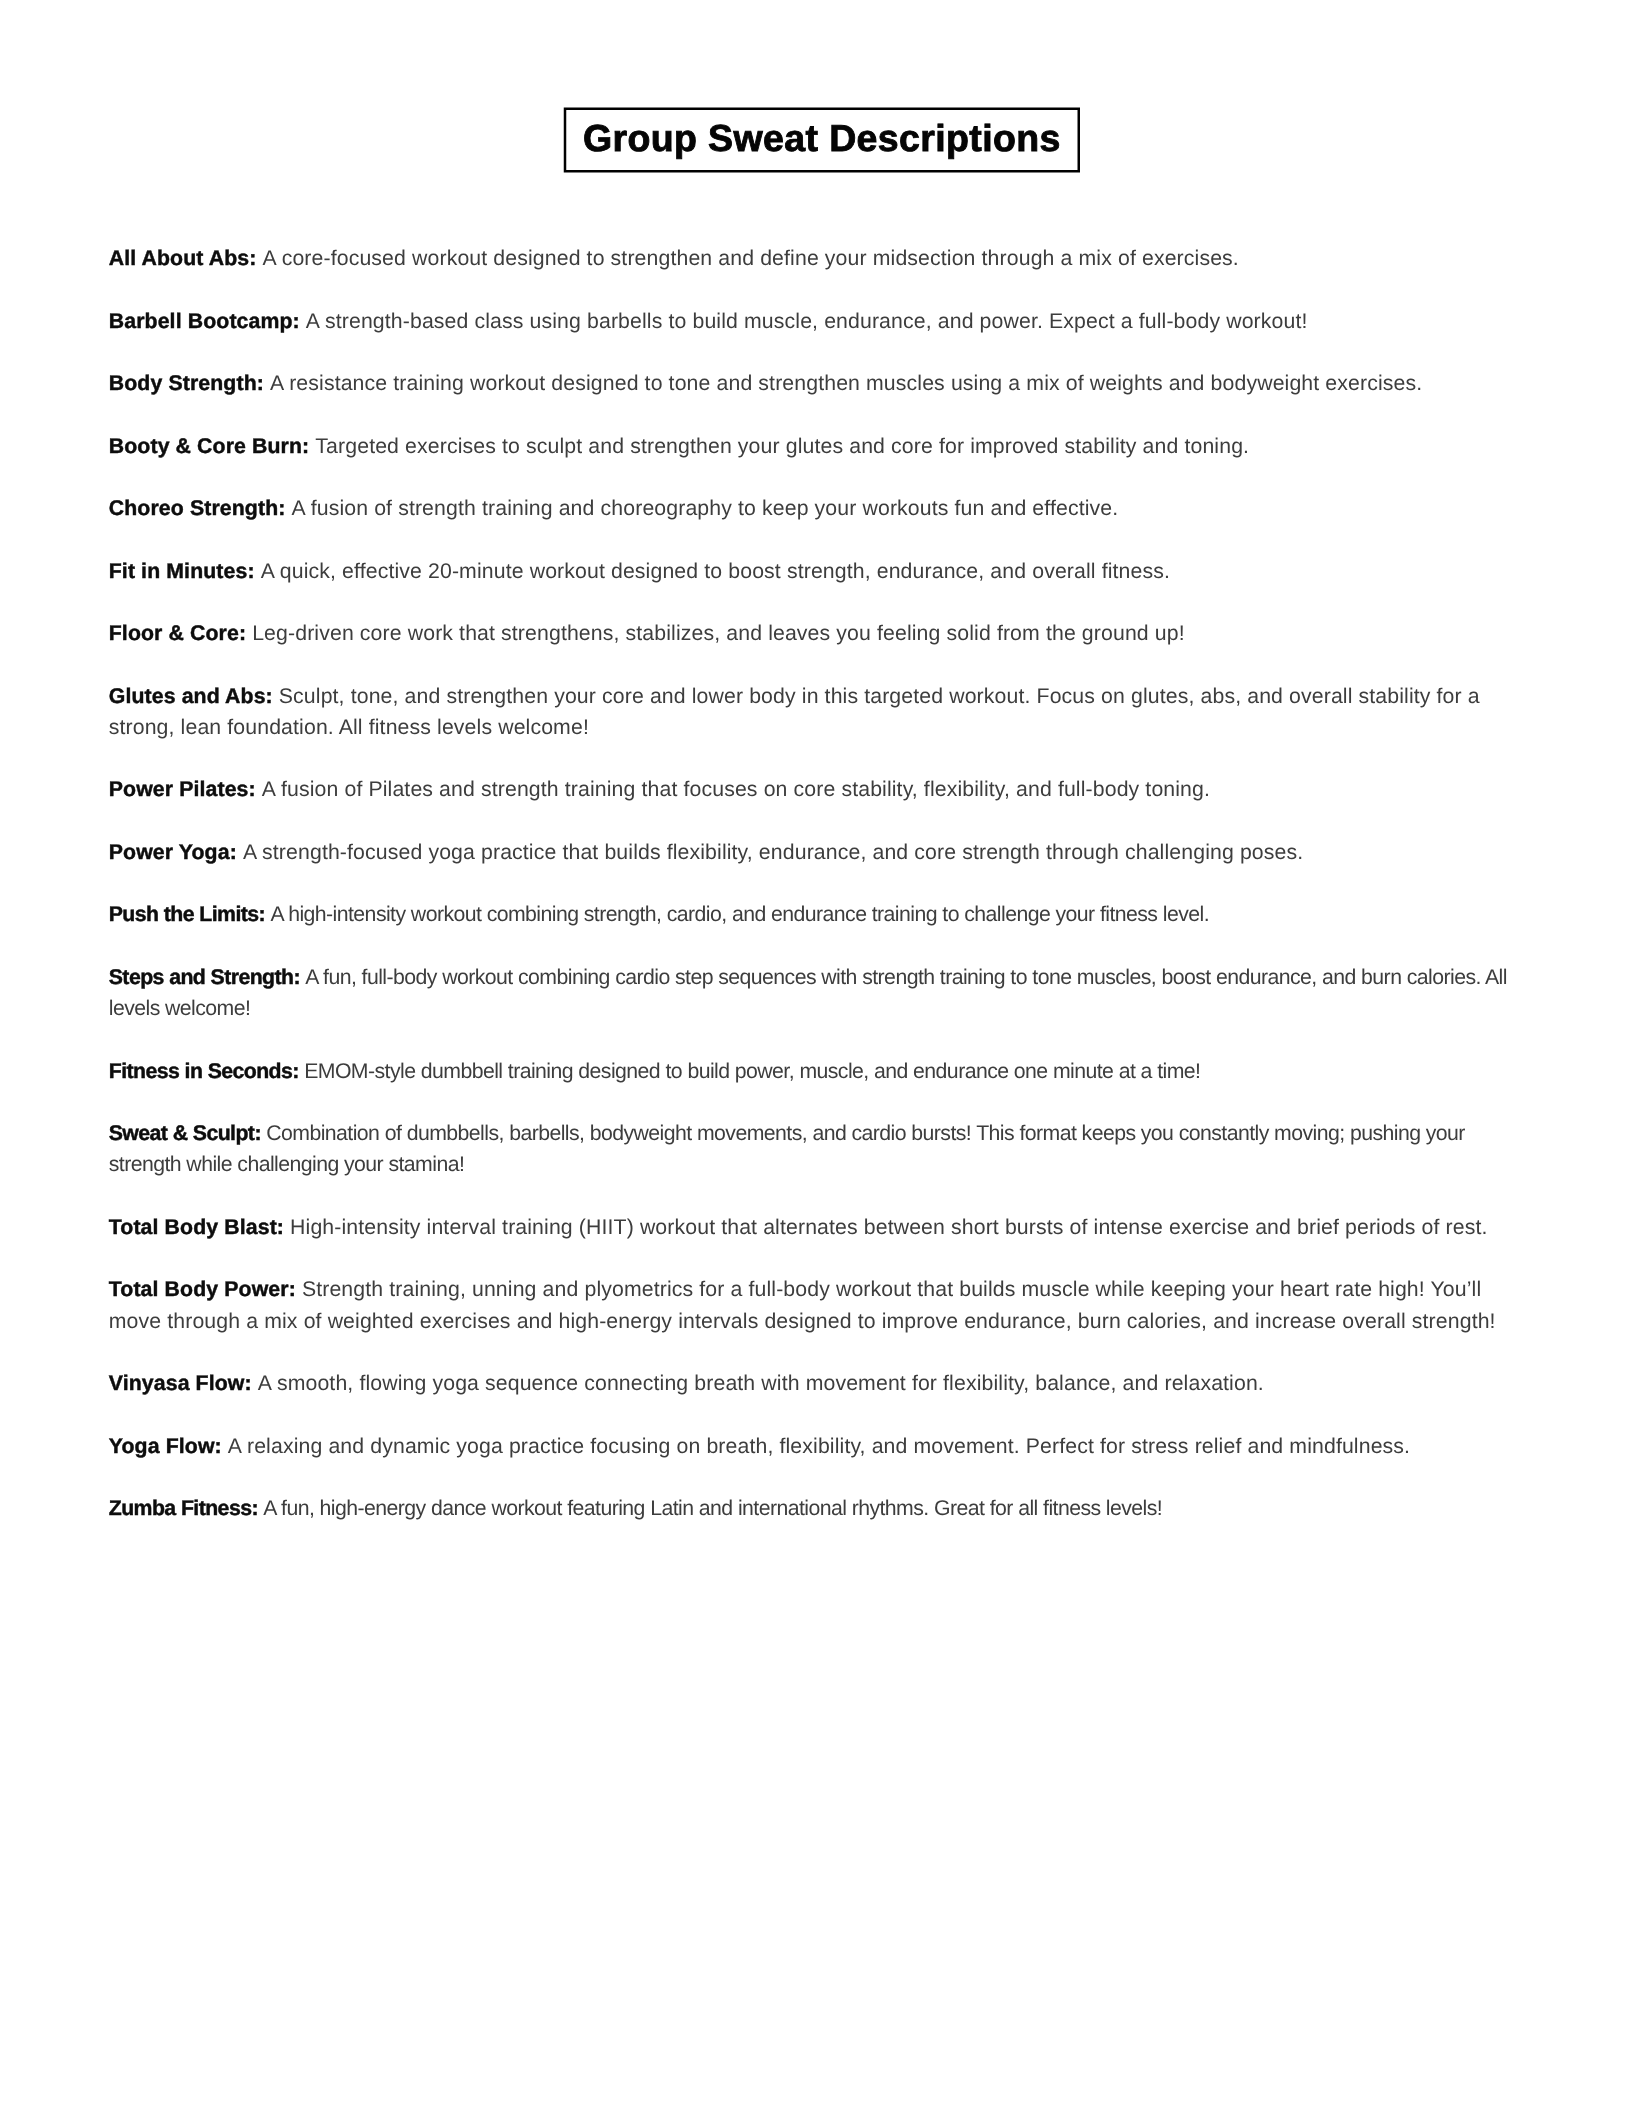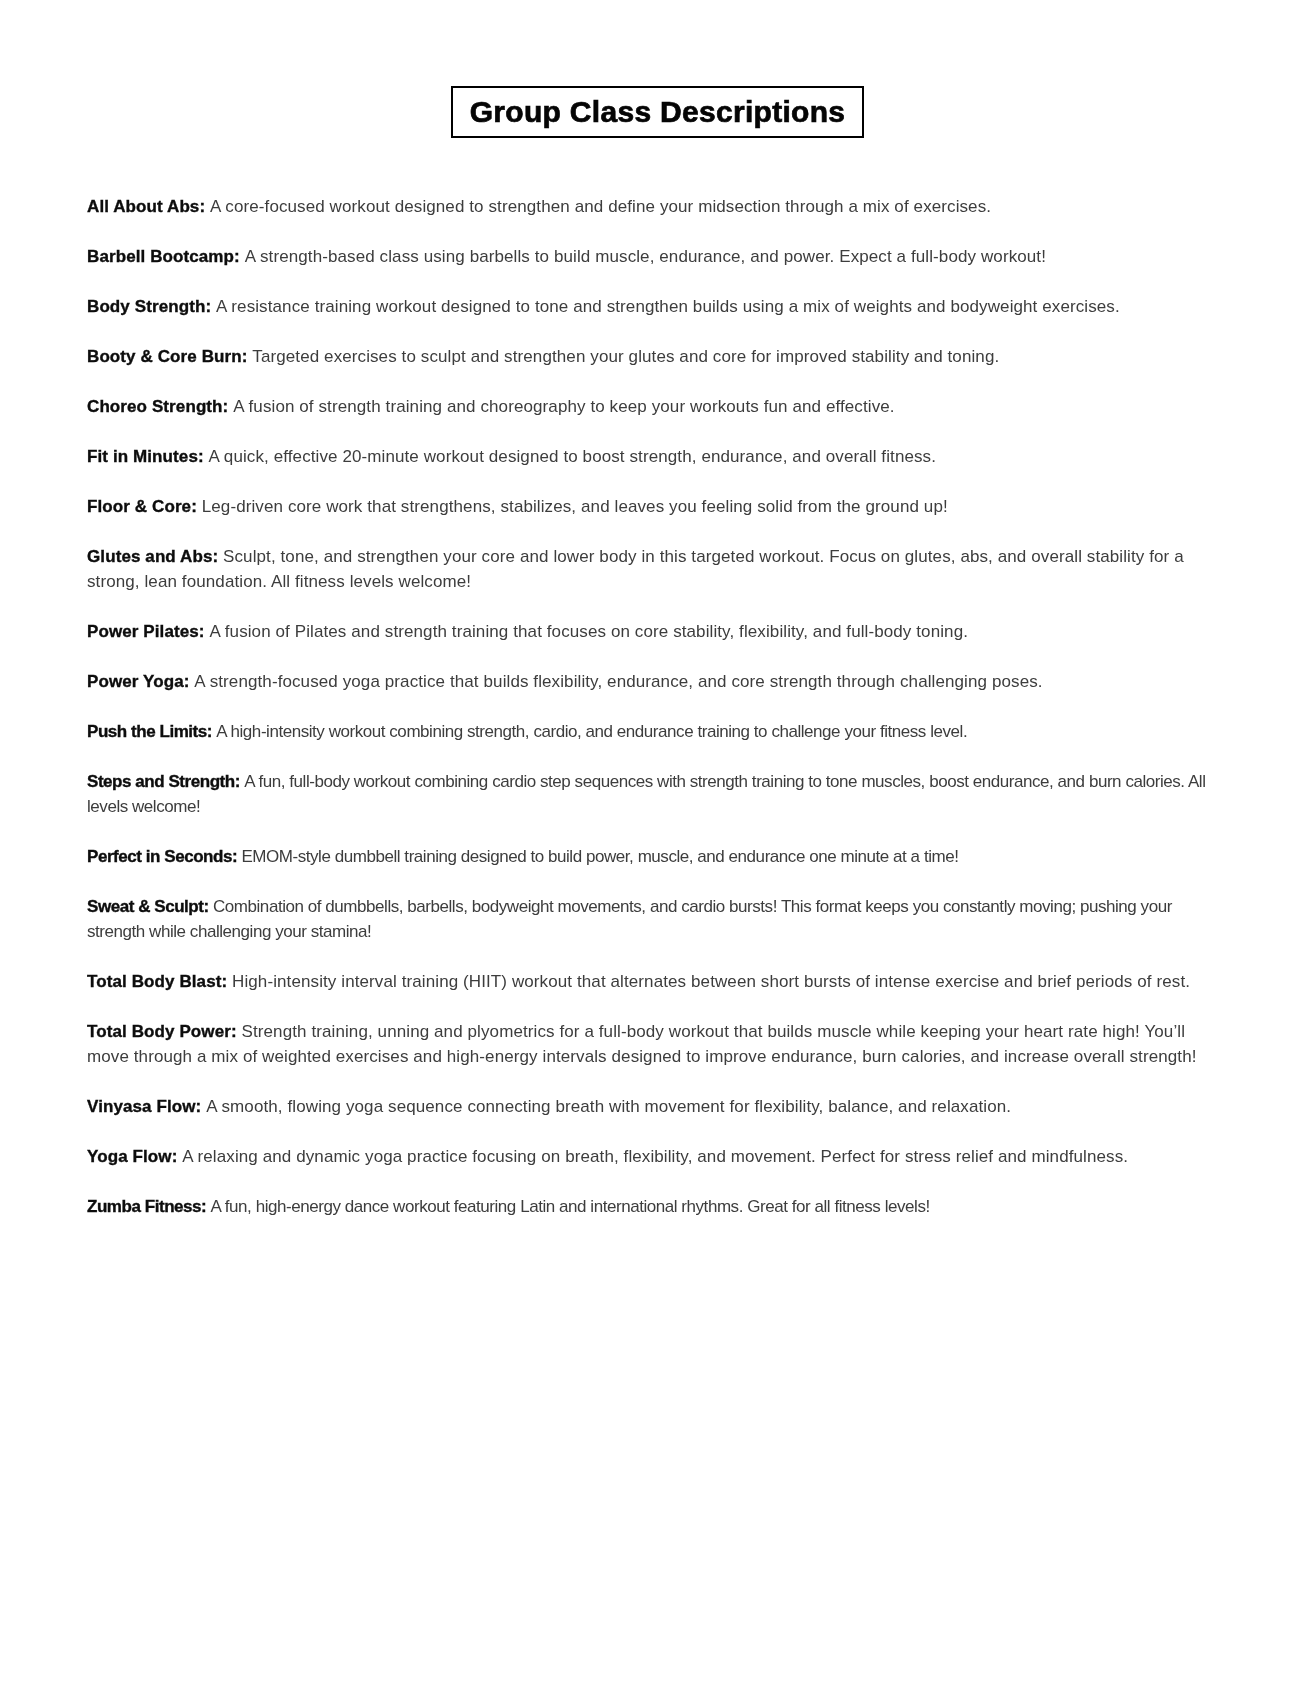--- a/index.html
+++ b/index.html
@@ -62,49 +62,49 @@
     color: #0d0d0d;
     font-weight: bold;
     -webkit-text-stroke: 0.35px #0d0d0d;
   }
 </style>
 </head>
 <body>
 
 <div class="page">
   <div class="title-box">
-    <h1 class="title">Group Class Descriptions</h1>
+    <h1 class="title">Group Sweat Descriptions</h1>
   </div>
   <div class="content">
   <p class="class-item"><strong class="class-name">All About Abs: </strong><span class="class-desc">A core-focused workout designed to strengthen and define your midsection through a mix of exercises.</span></p>
 
   <p class="class-item"><strong class="class-name">Barbell Bootcamp: </strong><span class="class-desc">A strength-based class using barbells to build muscle, endurance, and power. Expect a full-body workout!</span></p>
 
-  <p class="class-item"><strong class="class-name">Body Strength: </strong><span class="class-desc">A resistance training workout designed to tone and strengthen builds using a mix of weights and bodyweight exercises.</span></p>
+  <p class="class-item"><strong class="class-name">Body Strength: </strong><span class="class-desc">A resistance training workout designed to tone and strengthen muscles using a mix of weights and bodyweight exercises.</span></p>
 
   <p class="class-item"><strong class="class-name">Booty &amp; Core Burn: </strong><span class="class-desc">Targeted exercises to sculpt and strengthen your glutes and core for improved stability and toning.</span></p>
 
   <p class="class-item"><strong class="class-name">Choreo Strength: </strong><span class="class-desc">A fusion of strength training and choreography to keep your workouts fun and effective.</span></p>
 
   <p class="class-item"><strong class="class-name">Fit in Minutes: </strong><span class="class-desc">A quick, effective 20-minute workout designed to boost strength, endurance, and overall fitness.</span></p>
 
   <p class="class-item"><strong class="class-name">Floor &amp; Core: </strong><span class="class-desc">Leg-driven core work that strengthens, stabilizes, and leaves you feeling solid from the ground up!</span></p>
 
   <p class="class-item"><strong class="class-name">Glutes and Abs: </strong><span class="class-desc">Sculpt, tone, and strengthen your core and lower body in this targeted workout. Focus on glutes, abs, and overall stability for a strong, lean foundation. All fitness levels welcome!</span></p>
 
 
   <p class="class-item"><strong class="class-name">Power Pilates: </strong><span class="class-desc">A fusion of Pilates and strength training that focuses on core stability, flexibility, and full-body toning.</span></p>
 
   <p class="class-item"><strong class="class-name">Power Yoga: </strong><span class="class-desc">A strength-focused yoga practice that builds flexibility, endurance, and core strength through challenging poses.</span></p>
 
   <p class="class-item condensed"><strong class="class-name">Push the Limits: </strong><span class="class-desc">A high-intensity workout combining strength, cardio, and endurance training to challenge your fitness level.</span></p>
 
   <p class="class-item condensed"><strong class="class-name">Steps and Strength: </strong><span class="class-desc">A fun, full-body workout combining cardio step sequences with strength training to tone muscles, boost endurance, and burn calories. All levels welcome!</span></p>
 
-  <p class="class-item condensed"><strong class="class-name">Perfect in Seconds: </strong><span class="class-desc">EMOM-style dumbbell training designed to build power, muscle, and endurance one minute at a time!</span></p>
+  <p class="class-item condensed"><strong class="class-name">Fitness in Seconds: </strong><span class="class-desc">EMOM-style dumbbell training designed to build power, muscle, and endurance one minute at a time!</span></p>
 
   <p class="class-item condensed"><strong class="class-name">Sweat &amp; Sculpt: </strong><span class="class-desc">Combination of dumbbells, barbells, bodyweight movements, and cardio bursts! This format keeps you constantly moving; pushing your strength while challenging your stamina!</span></p>
 
   <p class="class-item"><strong class="class-name">Total Body Blast: </strong><span class="class-desc">High-intensity interval training (HIIT) workout that alternates between short bursts of intense exercise and brief periods of rest.</span></p>
 
   <p class="class-item"><strong class="class-name">Total Body Power: </strong><span class="class-desc">Strength training, unning and plyometrics for a full-body workout that builds muscle while keeping your heart rate high! You’ll move through a mix of weighted exercises and high-energy intervals designed to improve endurance, burn calories, and increase overall strength!</span></p>
 
 
   <p class="class-item"><strong class="class-name">Vinyasa Flow: </strong><span class="class-desc">A smooth, flowing yoga sequence connecting breath with movement for flexibility, balance, and relaxation.</span></p>
 

